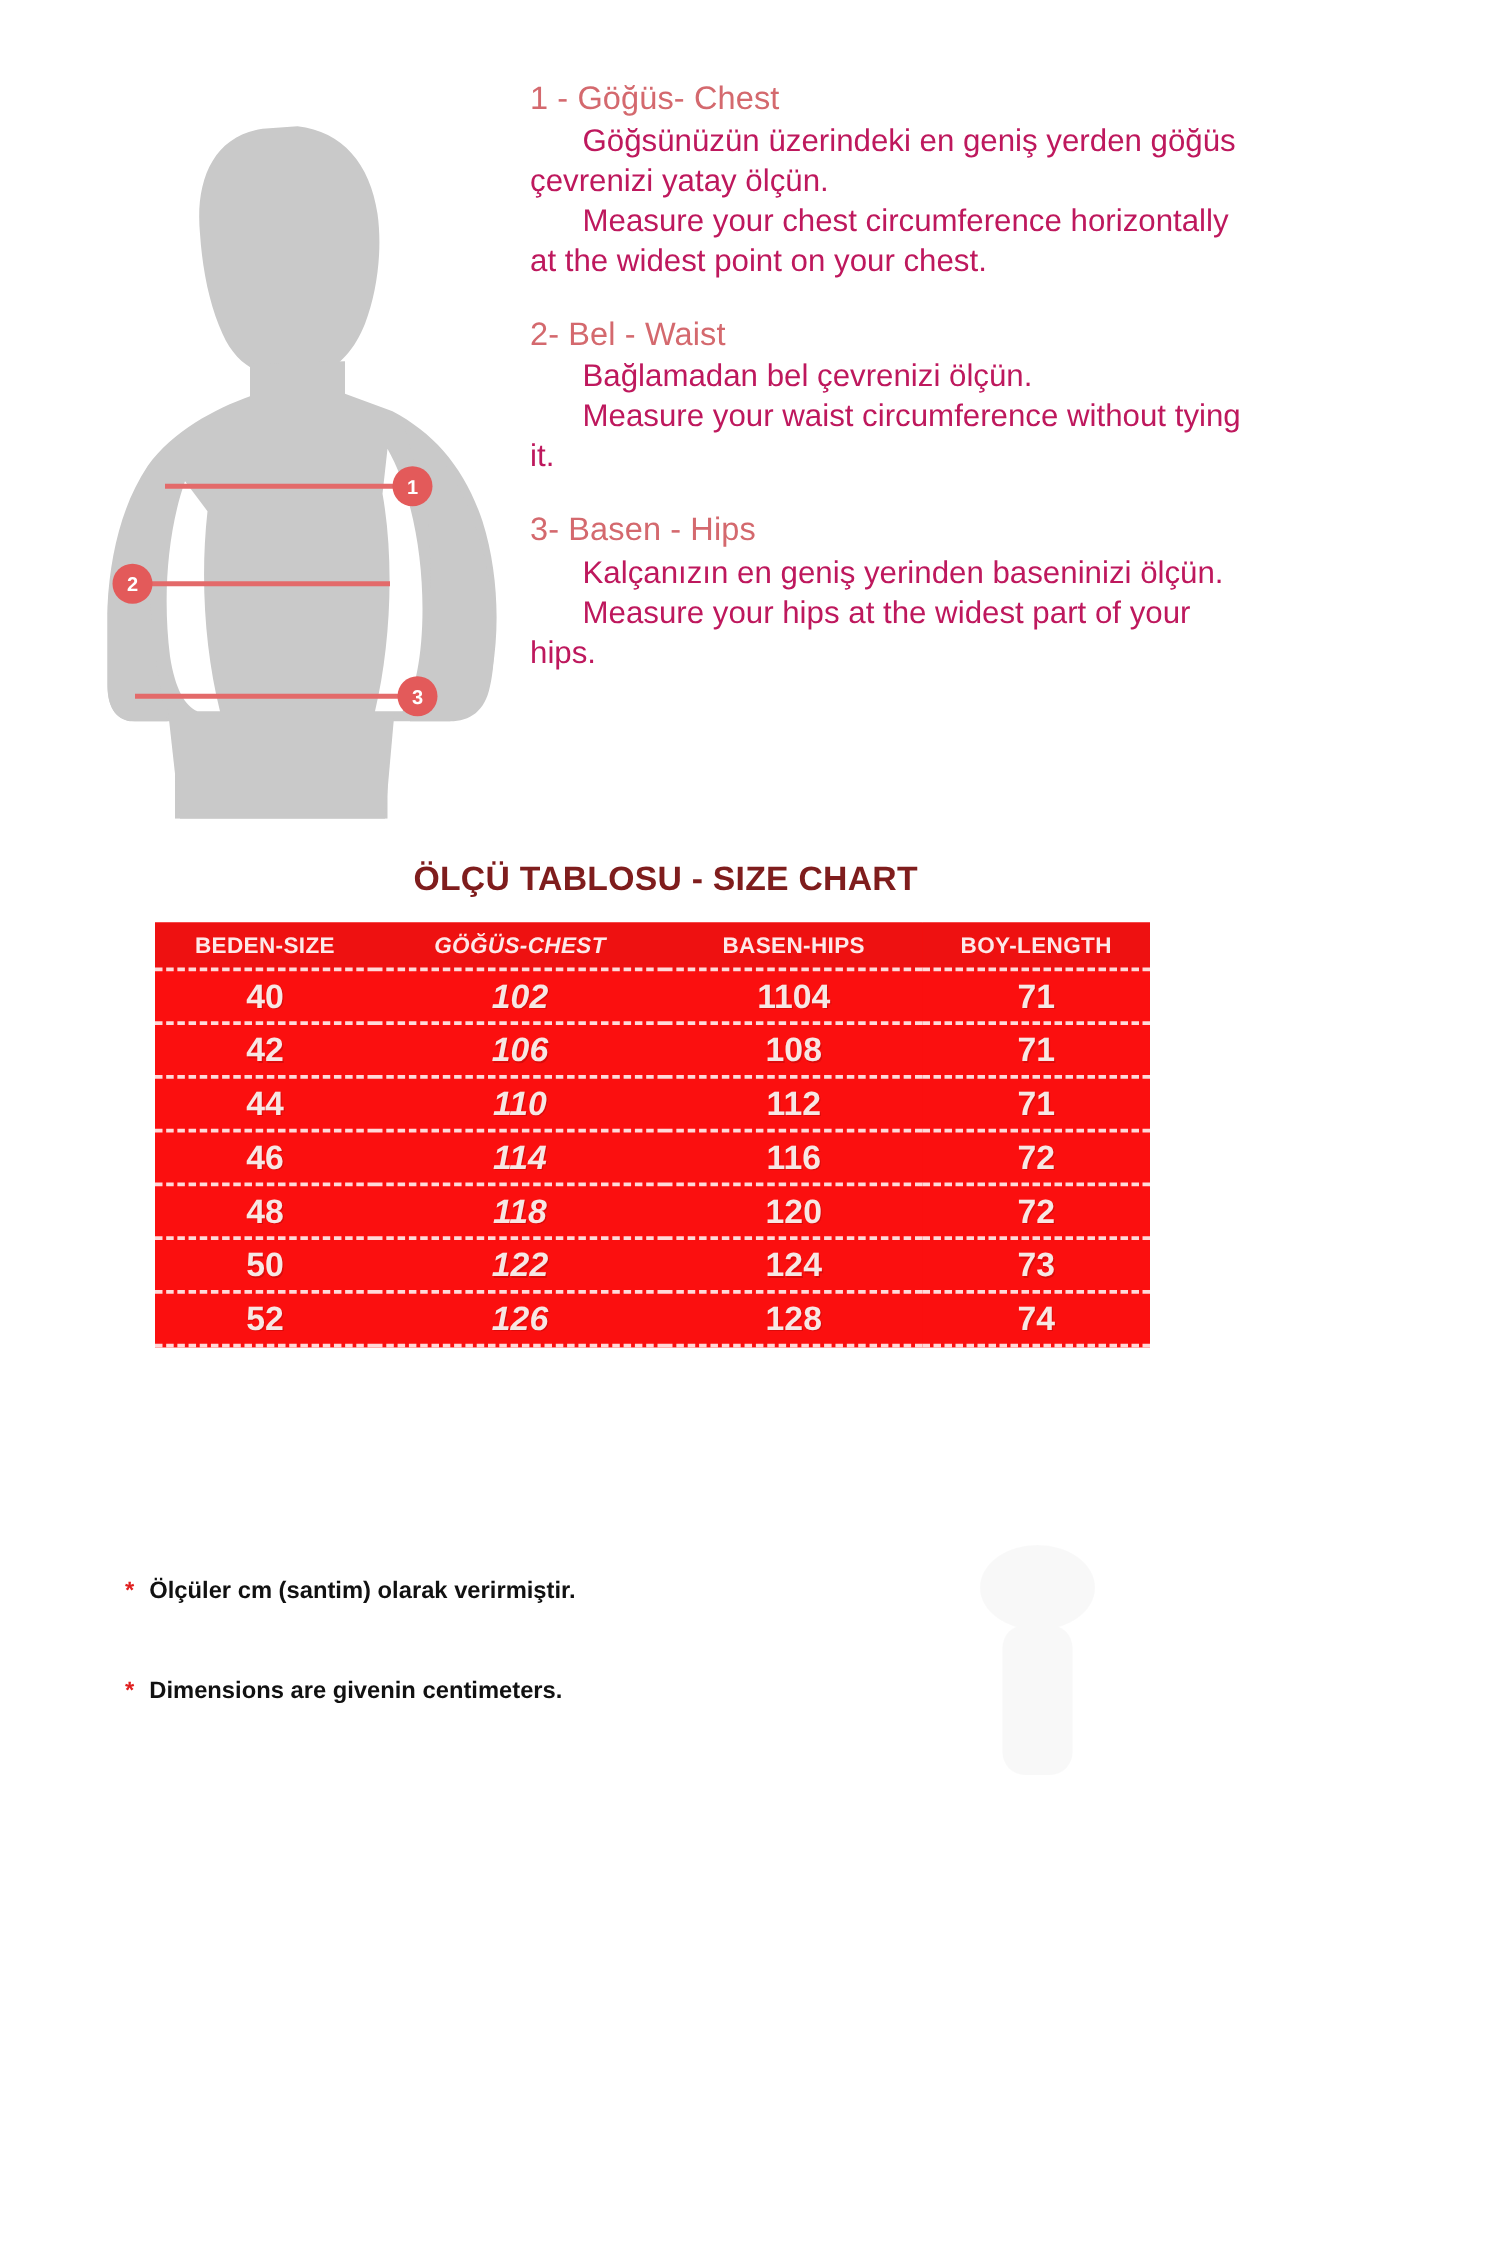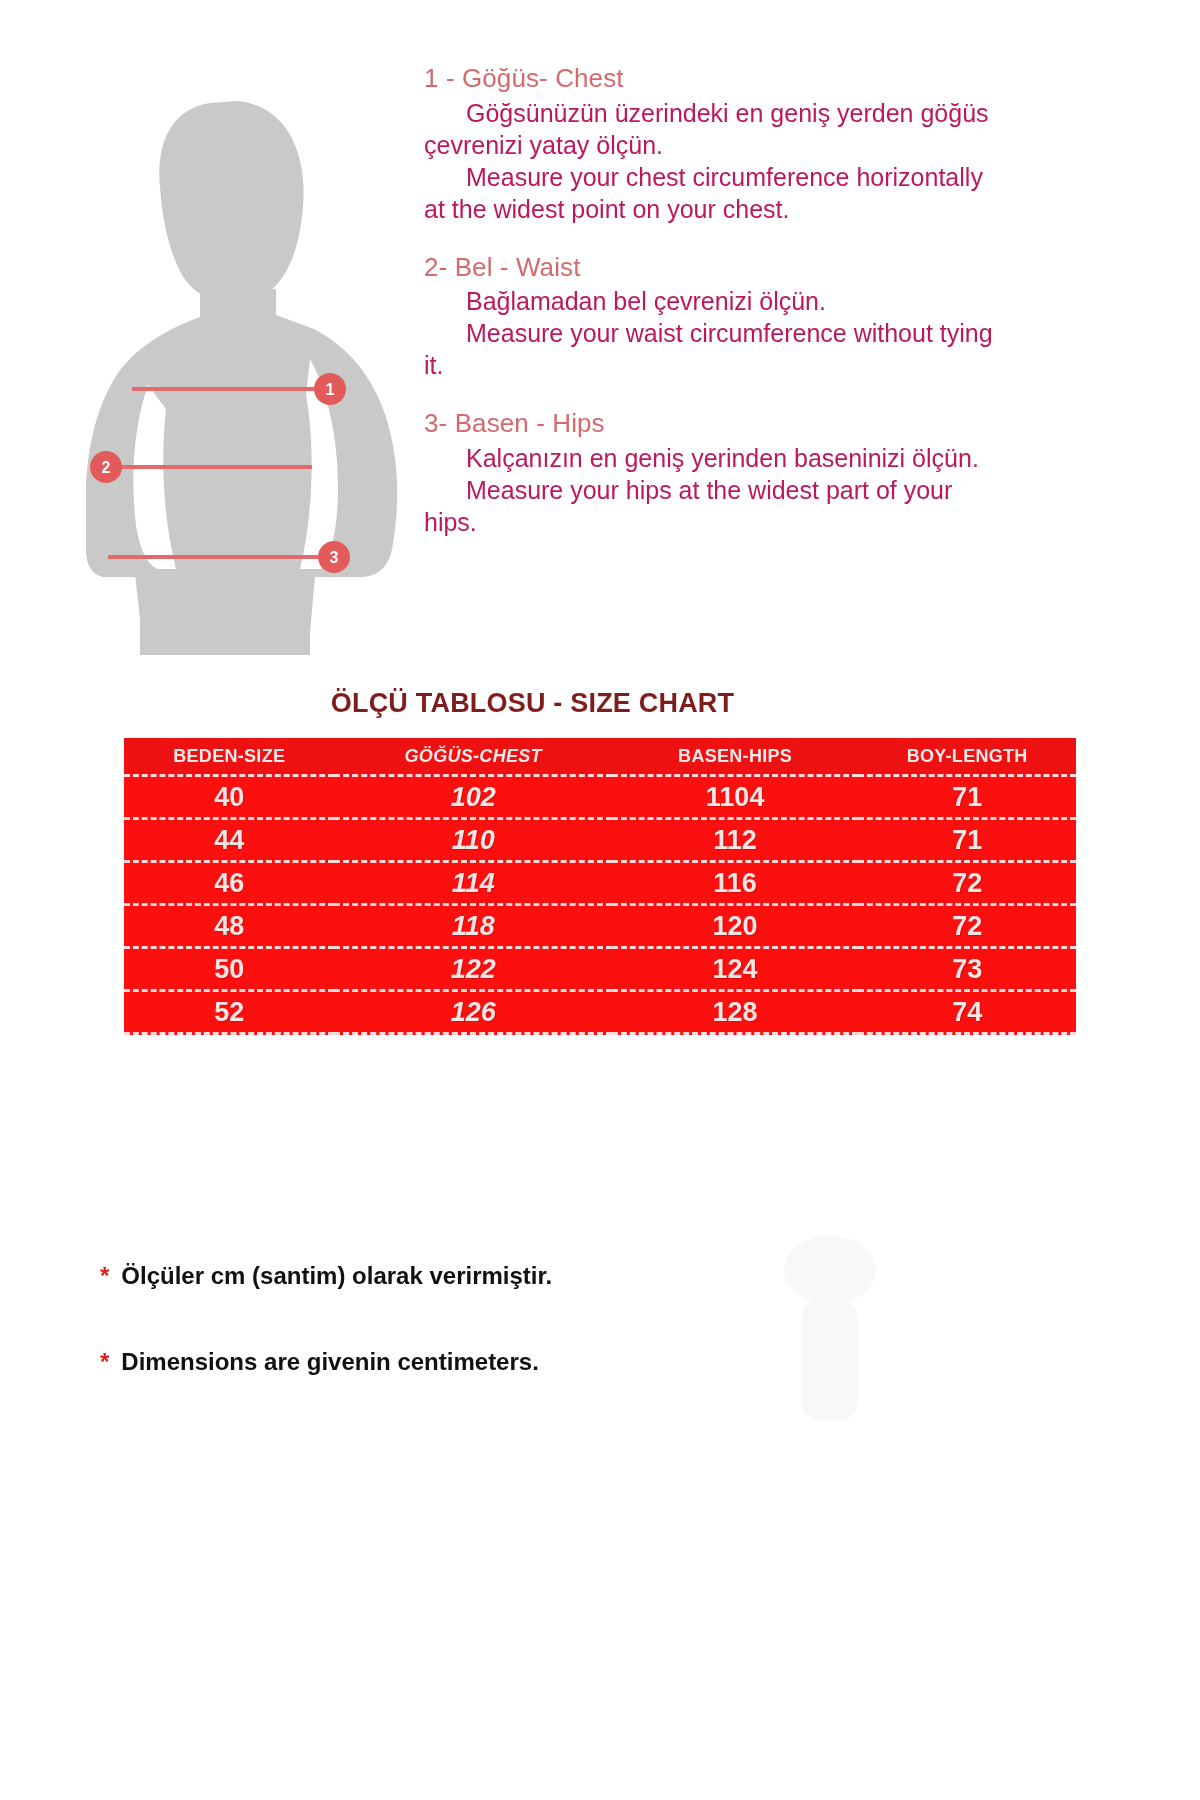--- a/index.html
+++ b/index.html
@@ -69,21 +69,21 @@
     color: #7f1d1d;
     font-size: 27px;
     font-weight: bold;
     letter-spacing: 0.2px;
   }
 
   #size-table {
     position: absolute;
     left: 124px;
     top: 738px;
-    width: 952px;
+    width: 796px;
     border-collapse: collapse;
     background: #fb0f0f;
     box-shadow: 0 0 0 0 transparent;
   }
   #size-table td, #size-table th {
     padding: 0;
     margin: 0;
   }
   #size-table thead th {
     background: #ee1111;
@@ -114,21 +114,21 @@
   .col-length { width: 182px; }
 
   
   #notes {
     position: absolute;
     left: 100px;
     top: 1262px;
     width: 900px;
   }
   .note-line {
-    font-size: 24px;
+    font-size: 19px;
     font-weight: bold;
     color: #111111;
     margin-bottom: 58px;
     white-space: nowrap;
   }
   .note-star { color: #e02020; margin-right: 12px; }
 
   
   #watermark {
     position: absolute;
@@ -234,20 +234,26 @@
     </tr>
   </thead>
   <tbody id="size-table-body">
       <tr>
         <td class="col-size">40</td>
         <td class="col-chest">102</td>
         <td class="col-hips">1104</td>
         <td class="col-length">71</td>
       </tr>
       <tr>
+        <td class="col-size">42</td>
+        <td class="col-chest">106</td>
+        <td class="col-hips">108</td>
+        <td class="col-length">71</td>
+      </tr>
+      <tr>
         <td class="col-size">44</td>
         <td class="col-chest">110</td>
         <td class="col-hips">112</td>
         <td class="col-length">71</td>
       </tr>
       <tr>
         <td class="col-size">46</td>
         <td class="col-chest">114</td>
         <td class="col-hips">116</td>
         <td class="col-length">72</td>

